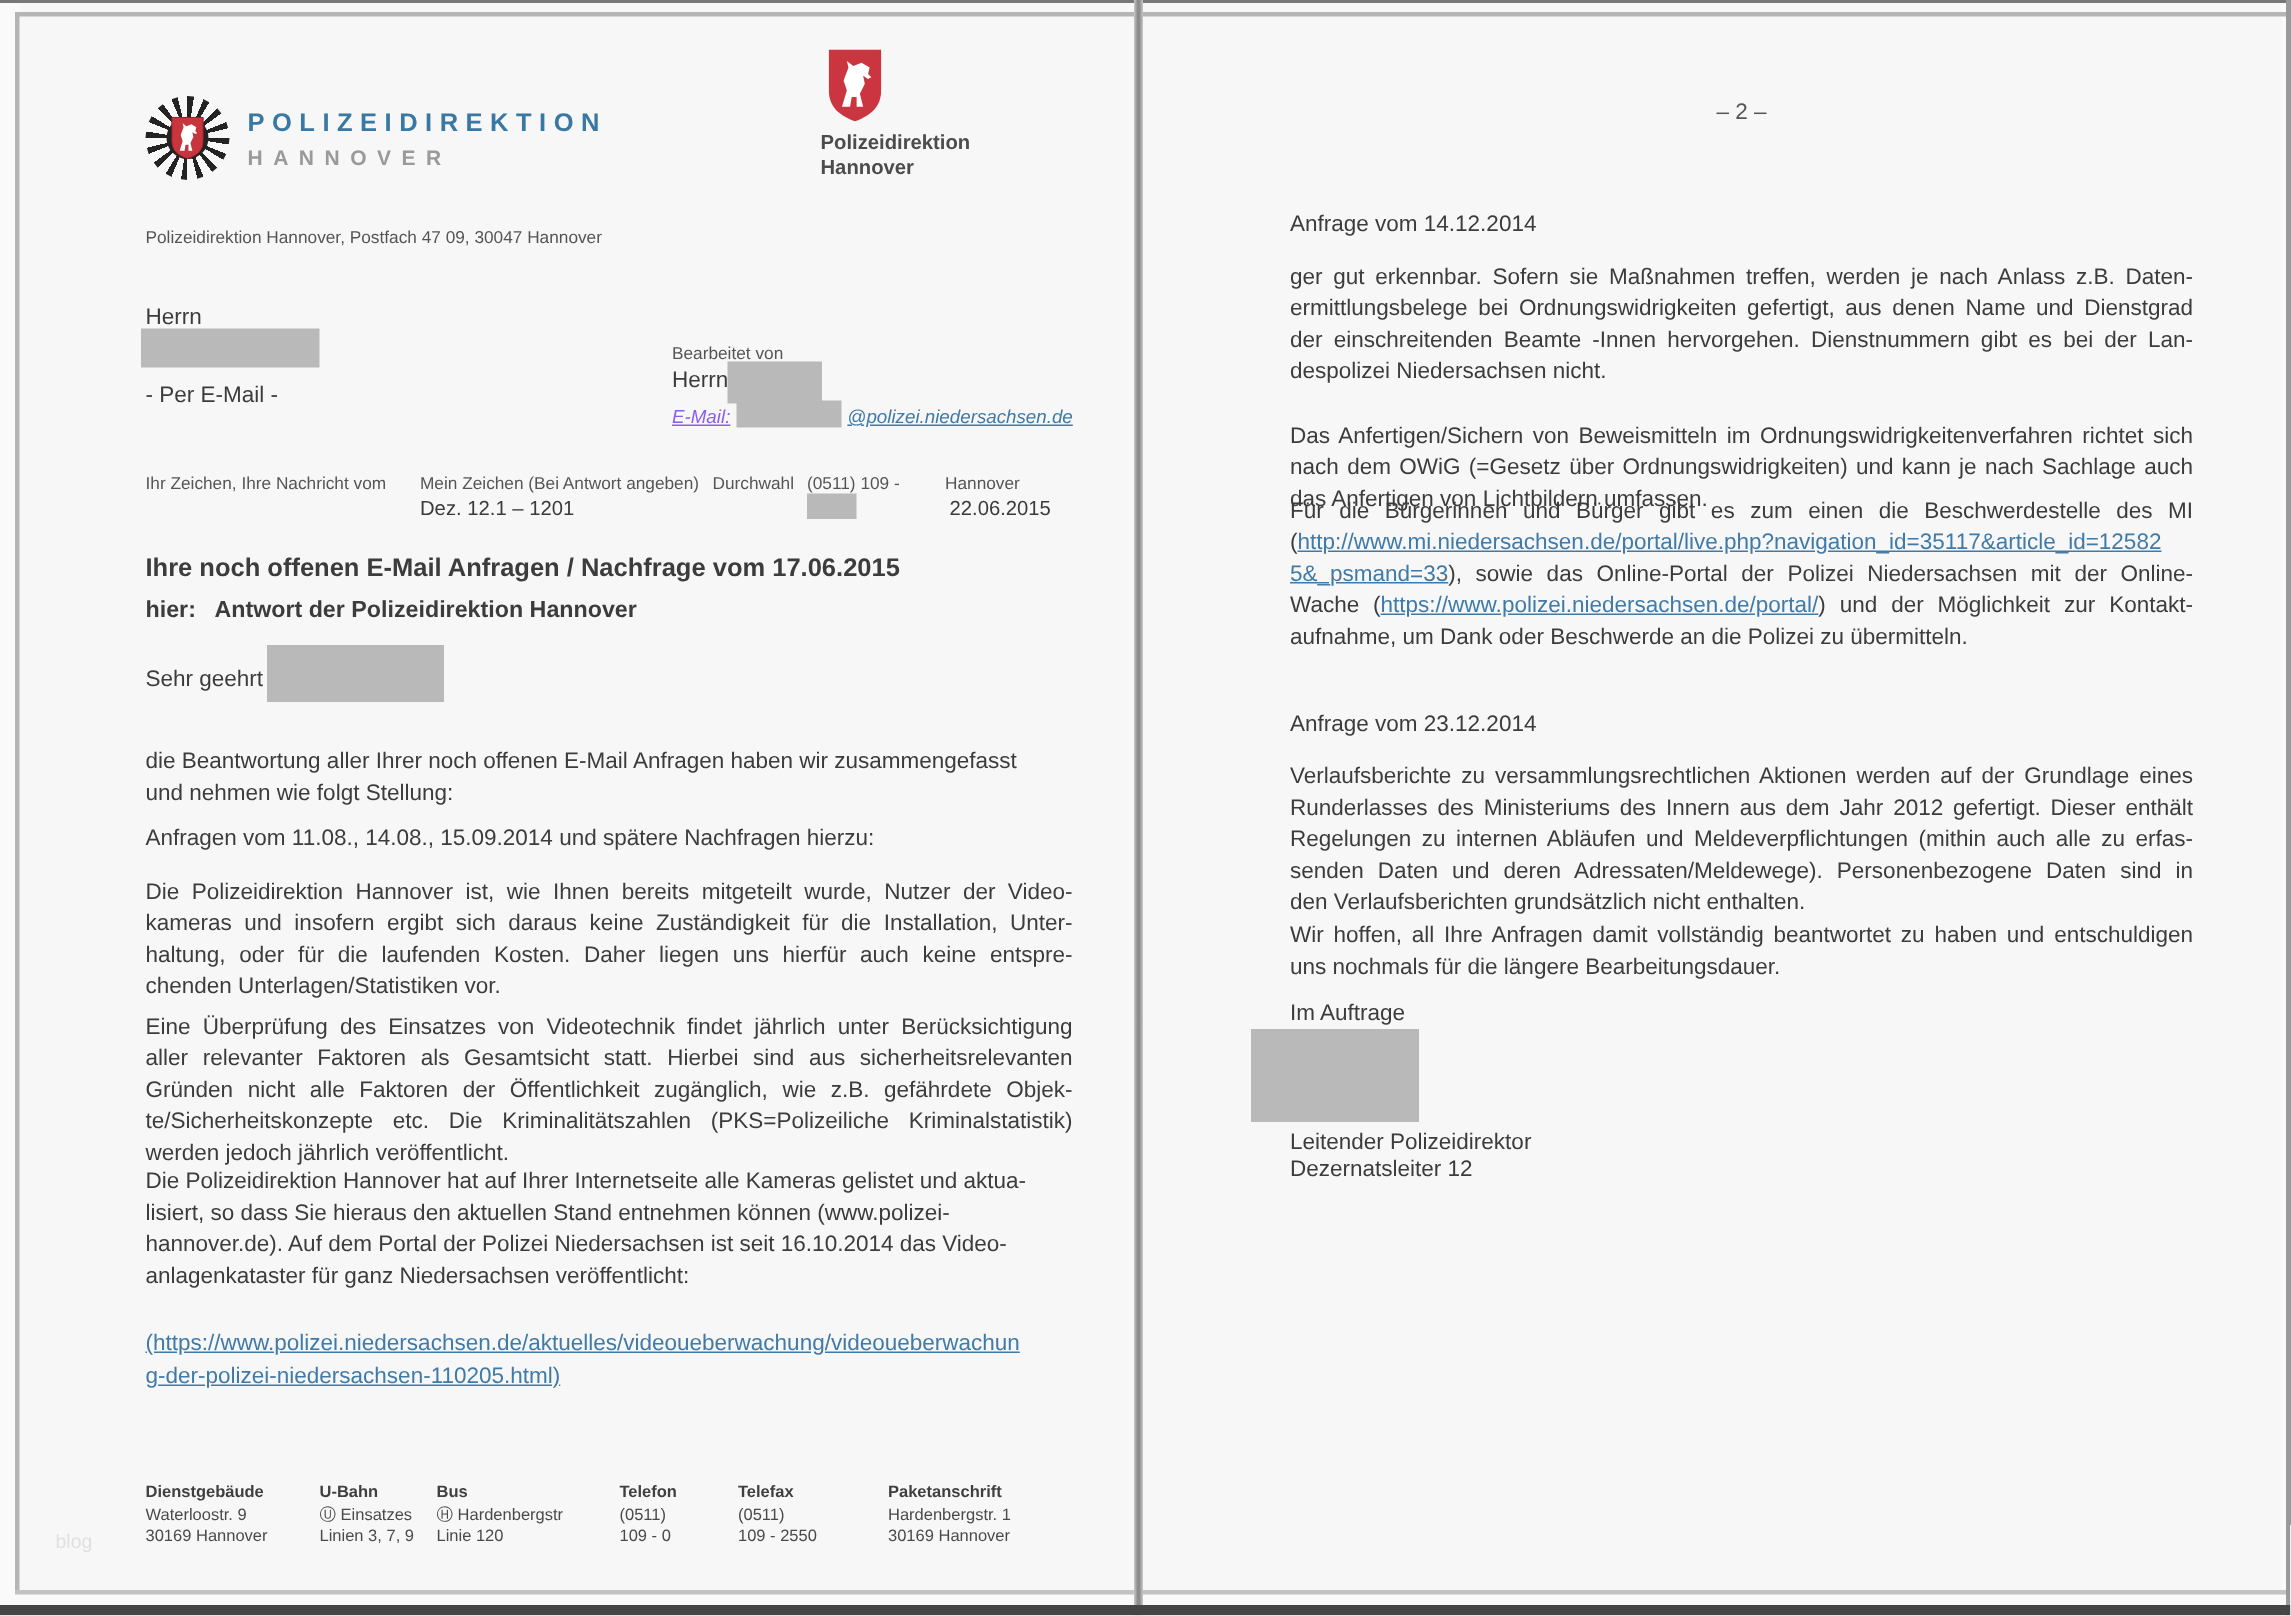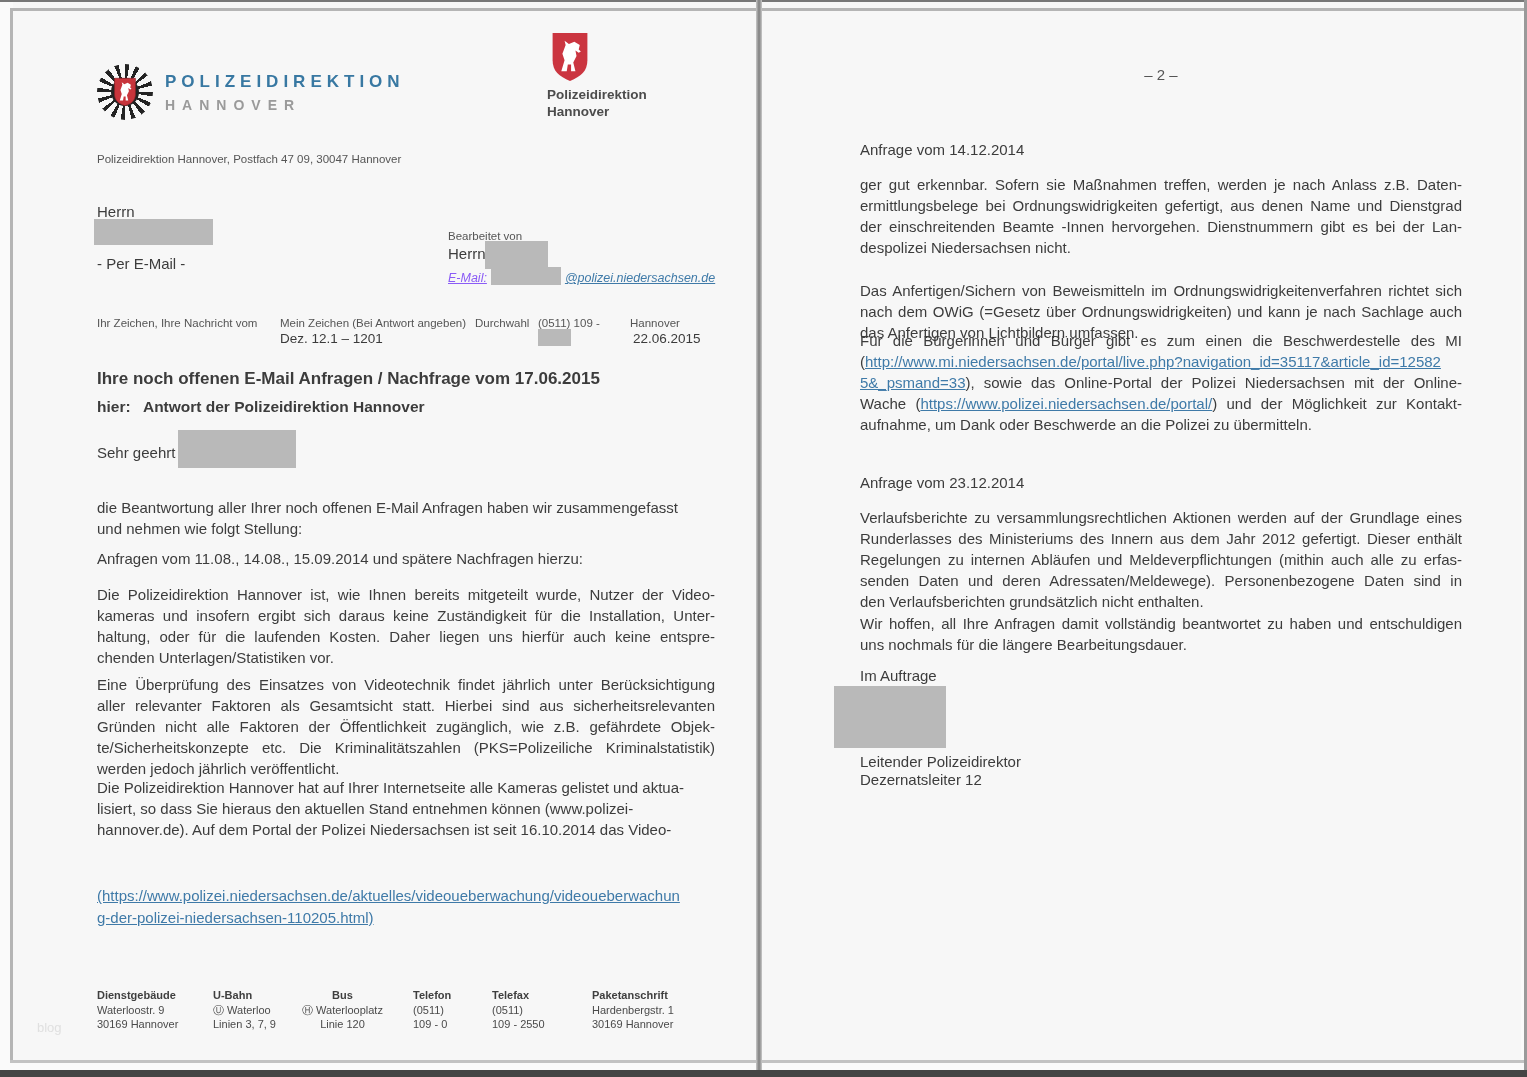--- a/index.html
+++ b/index.html
@@ -132,41 +132,42 @@
         <div class="line">Eine Überprüfung des Einsatzes von Videotechnik findet jährlich unter Berücksichtigung</div>
         <div class="line">aller relevanter Faktoren als Gesamtsicht statt. Hierbei sind aus sicherheitsrelevanten</div>
         <div class="line">Gründen nicht alle Faktoren der Öffentlichkeit zugänglich, wie z.B. gefährdete Objek-</div>
         <div class="line">te/Sicherheitskonzepte etc. Die Kriminalitätszahlen (PKS=Polizeiliche Kriminalstatistik)</div>
         <div class="line">werden jedoch jährlich veröffentlicht.</div>
       </div>
     <div class="abs body-text" style="left:84px;top:775px;width:618px;">
         <div class="line">Die Polizeidirektion Hannover hat auf Ihrer Internetseite alle Kameras gelistet und aktua-</div>
         <div class="line">lisiert, so dass Sie hieraus den aktuellen Stand entnehmen können (www.polizei-</div>
         <div class="line">hannover.de). Auf dem Portal der Polizei Niedersachsen ist seit 16.10.2014 das Video-</div>
+        <div class="line">anlagenkataster für ganz Niedersachsen veröffentlicht:</div>
       </div>
 
     <div class="abs body-text lnk" style="left:84px;top:883px;width:618px;line-height:22px;">
         <div class="line">(https://www.polizei.niedersachsen.de/aktuelles/videoueberwachung/videoueberwachun</div>
         <div class="line">g-der-polizei-niedersachsen-110205.html)</div>
       </div>
 
     <div class="abs" style="left:0;top:986px;width:743px;height:50px;">
       <div class="footer-col" style="left:84px;">
         <div class="ft">Dienstgebäude</div>
         <div>Waterloostr. 9</div>
         <div>30169 Hannover</div>
       </div>
       <div class="footer-col" style="left:200px;">
         <div class="ft">U-Bahn</div>
-        <div>Ⓤ Waterloo</div>
+        <div>Ⓤ Einsatzes</div>
         <div>Linien 3, 7, 9</div>
       </div>
-      <div class="footer-col" style="left:289px;text-align:center;">
+      <div class="footer-col" style="left:278px;">
         <div class="ft">Bus</div>
-        <div>Ⓗ Waterlooplatz</div>
+        <div>Ⓗ Hardenbergstr</div>
         <div>Linie 120</div>
       </div>
       <div class="footer-col" style="left:400px;">
         <div class="ft">Telefon</div>
         <div>(0511)</div>
         <div>109 - 0</div>
       </div>
       <div class="footer-col" style="left:479px;">
         <div class="ft">Telefax</div>
         <div>(0511)</div>

